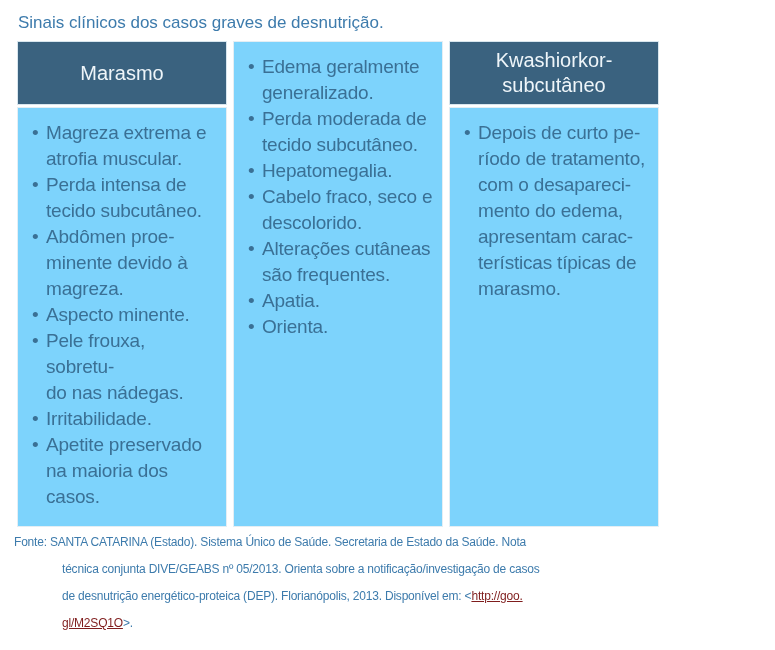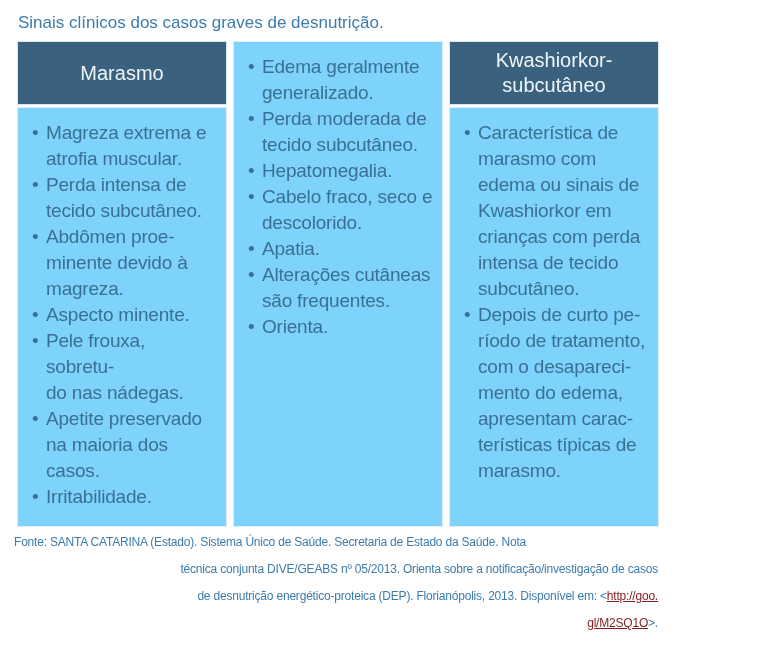--- a/index.html
+++ b/index.html
@@ -77,21 +77,21 @@
   }
   .footer {
     margin-top: 3px;
     margin-left: -4px;
     color: #3d7bac;
     font-size: 12px;
     line-height: 27px;
     letter-spacing: -0.2px;
   }
   .footer .line { white-space: nowrap; }
-  .footer .hang { margin-left: 48px; text-align: right; }
+  .footer .hang { margin-left: 48px; }
   .footer a {
     color: #7f1d1d;
     text-decoration: underline;
     cursor: pointer;
   }
 </style>
 </head>
 <body>
 
 <div class="page">
@@ -107,57 +107,50 @@
           <li>Magreza extrema e
 atrofia muscular.</li>
           <li>Perda intensa de
 tecido subcutâneo.</li>
           <li>Abdômen proe-
 minente devido à
 magreza.</li>
           <li>Aspecto minente.</li>
           <li>Pele frouxa, sobretu-
 do nas nádegas.</li>
+          <li>Irritabilidade.</li>
           <li>Apetite preservado
 na maioria dos casos.</li>
-          <li>Irritabilidade.</li>
         </ul>
       </div>
     </div>
 
     <div class="col">
       <div class="td">
         <ul class="cell-list">
           <li>Edema geralmente
 generalizado.</li>
           <li>Perda moderada de
 tecido subcutâneo.</li>
           <li>Hepatomegalia.</li>
           <li>Cabelo fraco, seco e
 descolorido.</li>
-          <li>Apatia.</li>
           <li>Alterações cutâneas
 são frequentes.</li>
+          <li>Apatia.</li>
           <li>Orienta.</li>
         </ul>
       </div>
     </div>
 
     <div class="col">
       <div class="th">Kwashiorkor-
 subcutâneo</div>
       <div class="td">
         <ul class="cell-list">
-          <li>Característica de
-marasmo com
-edema ou sinais de
-Kwashiorkor em
-crianças com perda
-intensa de tecido
-subcutâneo.</li>
           <li>Depois de curto pe-
 ríodo de tratamento,
 com o desapareci-
 mento do edema,
 apresentam carac-
 terísticas típicas de
 marasmo.</li>
         </ul>
       </div>
     </div>

